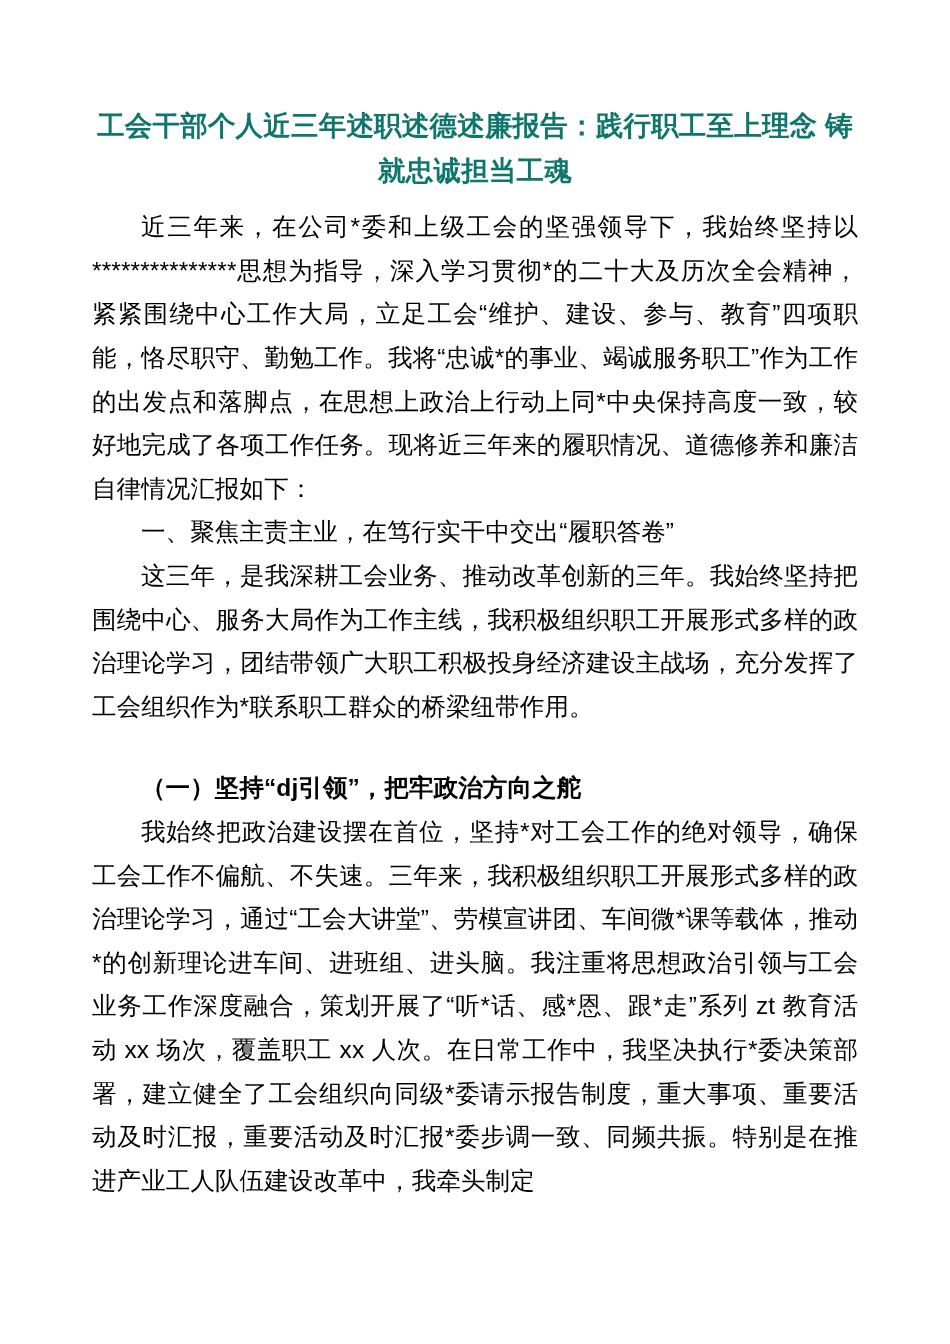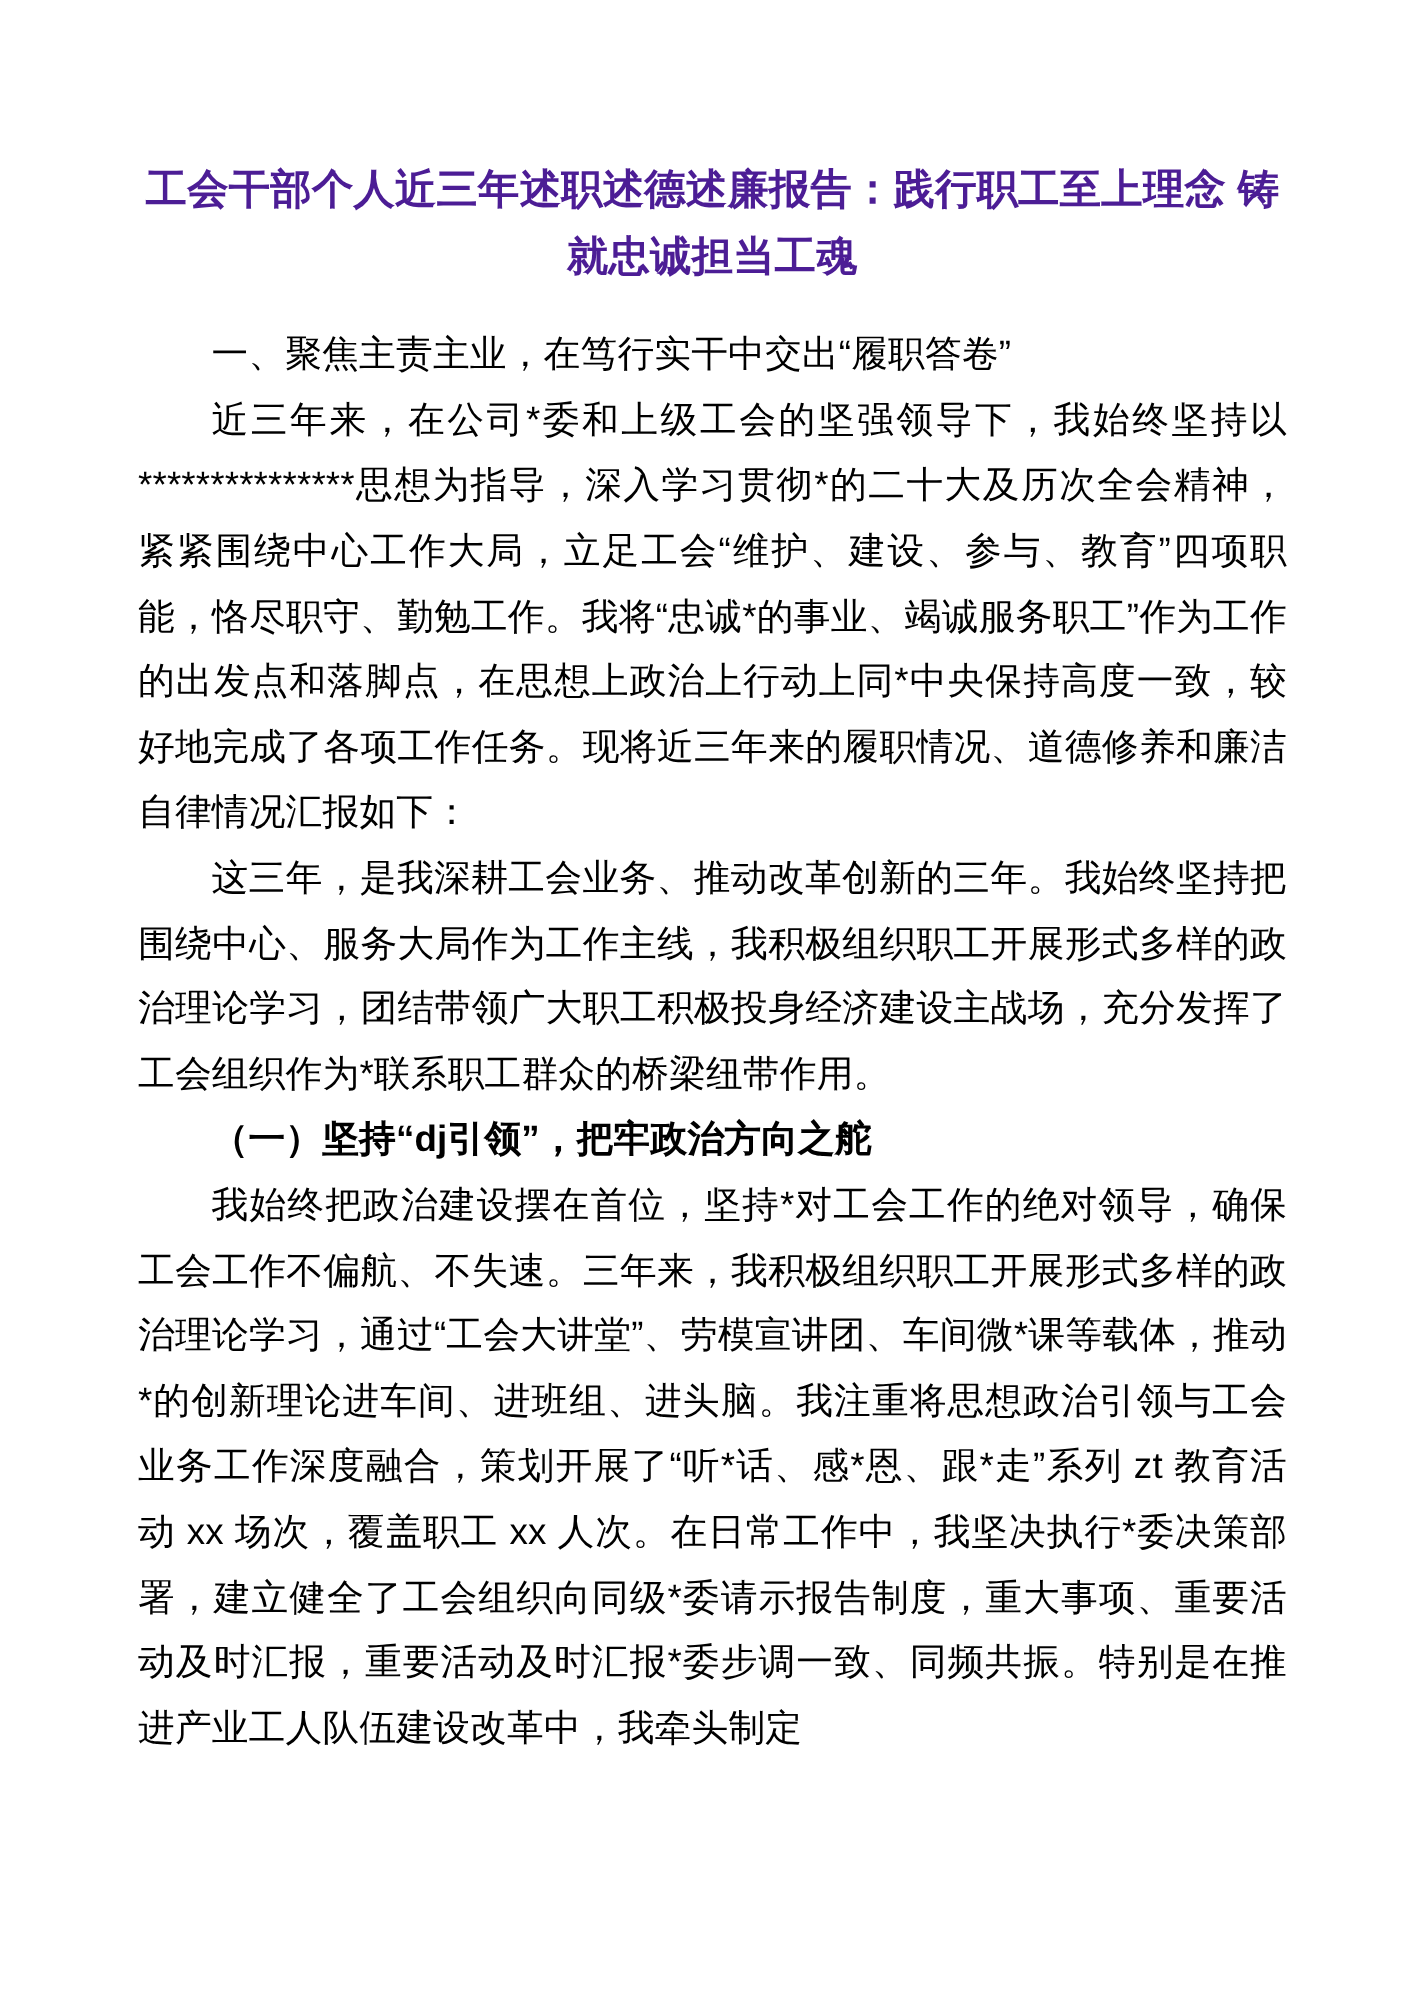--- a/index.html
+++ b/index.html
@@ -21,45 +21,46 @@
     padding: 104px 92px 0 92px;
     background: #ffffff;
   }
   .doc-title {
     font-family: "Liberation Sans", "DejaVu Sans", sans-serif;
     font-weight: bold;
     font-size: 27.5px;
     line-height: 1.62;
     text-align: center;
     letter-spacing: 0.2px;
-    margin: 0 0 22px 0;
-    color: #4c1d95;
+    margin: 0 0 12px 0;
+    color: #0f766e;
   }
   .para {
     font-size: 24.5px;
     line-height: 1.78;
     text-align: justify;
     text-justify: inter-ideograph;
     margin: 0;
     letter-spacing: 0.1px;
     font-family: "Liberation Sans", "DejaVu Sans", sans-serif;
     font-weight: 400;
   }
   .para.indent {
     text-indent: 2em;
   }
   .para.heading-bold {
     font-weight: bold;
     text-indent: 2em;
+    margin-top: 38px;
   }
 </style>
 </head>
 <body>
 
 <div class="page">
   <h1 class="doc-title">工会干部个人近三年述职述德述廉报告：践行职工至上理念 铸就忠诚担当工魂</h1>
 
+  <p class="para indent">近三年来，在公司*委和上级工会的坚强领导下，我始终坚持以***************思想为指导，深入学习贯彻*的二十大及历次全会精神，紧紧围绕中心工作大局，立足工会“维护、建设、参与、教育”四项职能，恪尽职守、勤勉工作。我将“忠诚*的事业、竭诚服务职工”作为工作的出发点和落脚点，在思想上政治上行动上同*中央保持高度一致，较好地完成了各项工作任务。现将近三年来的履职情况、道德修养和廉洁自律情况汇报如下：</p>
   <p class="para indent">一、聚焦主责主业，在笃行实干中交出“履职答卷”</p>
-  <p class="para indent">近三年来，在公司*委和上级工会的坚强领导下，我始终坚持以***************思想为指导，深入学习贯彻*的二十大及历次全会精神，紧紧围绕中心工作大局，立足工会“维护、建设、参与、教育”四项职能，恪尽职守、勤勉工作。我将“忠诚*的事业、竭诚服务职工”作为工作的出发点和落脚点，在思想上政治上行动上同*中央保持高度一致，较好地完成了各项工作任务。现将近三年来的履职情况、道德修养和廉洁自律情况汇报如下：</p>
   <p class="para indent">这三年，是我深耕工会业务、推动改革创新的三年。我始终坚持把围绕中心、服务大局作为工作主线，我积极组织职工开展形式多样的政治理论学习，团结带领广大职工积极投身经济建设主战场，充分发挥了工会组织作为*联系职工群众的桥梁纽带作用。</p>
   <p class="para heading-bold">（一）坚持“dj引领”，把牢政治方向之舵</p>
   <p class="para indent">我始终把政治建设摆在首位，坚持*对工会工作的绝对领导，确保工会工作不偏航、不失速。三年来，我积极组织职工开展形式多样的政治理论学习，通过“工会大讲堂”、劳模宣讲团、车间微*课等载体，推动*的创新理论进车间、进班组、进头脑。我注重将思想政治引领与工会业务工作深度融合，策划开展了“听*话、感*恩、跟*走”系列 zt 教育活动 xx 场次，覆盖职工 xx 人次。在日常工作中，我坚决执行*委决策部署，建立健全了工会组织向同级*委请示报告制度，重大事项、重要活动及时汇报，重要活动及时汇报*委步调一致、同频共振。特别是在推进产业工人队伍建设改革中，我牵头制定</p>
 </div>
 
 </body></html>

